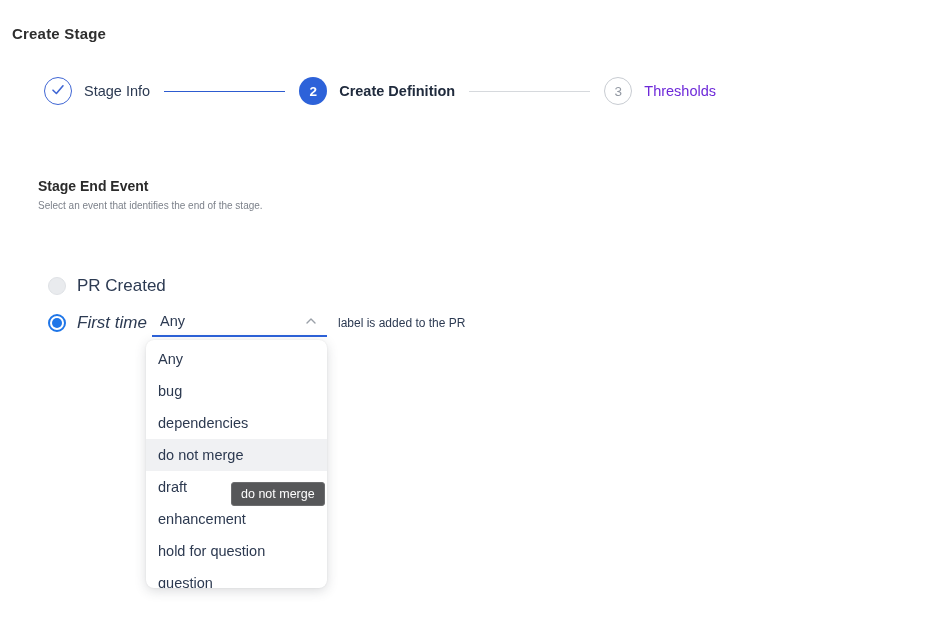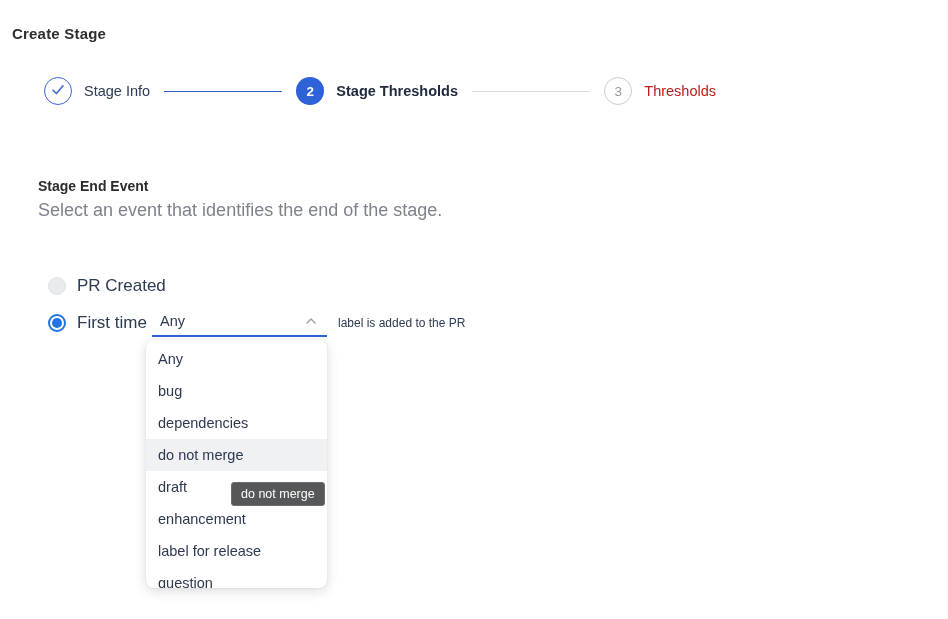--- a/index.html
+++ b/index.html
@@ -15,34 +15,34 @@
     display:flex; align-items:center; }
   .step { display:flex; align-items:center; gap:12px; flex:none; }
   .step-circle { width:28px; height:28px; border-radius:50%; display:flex;
     align-items:center; justify-content:center; font-size:13.5px; flex:none; }
   .step-circle.completed { border:1px solid #3f66d4; background:#fff; }
   .step-circle.active { background:#2d62d9; color:#ffffff; font-weight:600; }
   .step-circle.upcoming { border:1px solid #c8ccd2; color:#9298a2; }
   .step-label { font-size:14.5px; }
   .step-label.completed { color:#2c3a52; }
   .step-label.active { color:#202b3d; font-weight:700; }
-  .step-label.upcoming { color:#b91c1c; }
+  .step-label.upcoming { color:#6d28d9; }
   .connector { flex:1; height:1px; margin:0 14px; }
   .connector.blue { background:#2d5bd0; }
   .connector.gray { background:#d6d9dd; }
 
   
   .section-heading { position:absolute; left:38px; top:178px; font-size:14px;
     font-weight:700; color:#2b2b2b; }
-  .section-desc { position:absolute; left:38px; top:200px; font-size:18px; color:#7d828b; }
+  .section-desc { position:absolute; left:38px; top:200px; font-size:10px; color:#7d828b; }
 
   
   .radio-row { position:absolute; display:flex; align-items:center; cursor:pointer; }
   .row-pr { left:48px; top:277px; height:18px; gap:11px; }
-  .row-ft { left:48px; top:314px; height:18px; gap:11px; }
+  .row-ft { left:48px; top:314px; height:18px; gap:11px;font-style:italic; }
   .radio-off { width:18px; height:18px; border-radius:50%; background:#e9ebee;
     border:1px solid #dfe2e6; flex:none; }
   .radio-on { width:18px; height:18px; border-radius:50%; background:#fff;
     border:2px solid #1f76e8; display:flex; align-items:center; justify-content:center; flex:none; }
   .radio-on .dot { width:10px; height:10px; border-radius:50%; background:#1f76e8; }
   .radio-label { font-size:17px; color:#2c3a52; }
 
   
   .label-select { position:absolute; left:152px; top:308px; width:175px; height:29px;
     display:flex; align-items:center; justify-content:space-between;
@@ -78,21 +78,21 @@
           <svg width="14" height="12" viewBox="0 0 14 12">
               <path d="M2 6.2 L5.4 9.5 L12 1.8" stroke="#3f66d4" stroke-width="1.6" fill="none" stroke-linecap="round" stroke-linejoin="round"></path>
             </svg>
         </span>
       </div>
       <span class="step-label completed">Stage Info</span>
     </div>
     <div class="connector blue"></div>
     <div class="step">
       <div class="step-circle active">2</div>
-      <span class="step-label active">Stage Thresholds</span>
+      <span class="step-label active">Create Definition</span>
     </div>
     <div class="connector gray"></div>
     <div class="step">
       <div class="step-circle upcoming">3</div>
       <span class="step-label upcoming">Thresholds</span>
     </div>
   </div>
 
   <div class="section-heading">Stage End Event</div>
   <div class="section-desc">Select an event that identifies the end of the stage.</div>
@@ -119,21 +119,21 @@
   </div>
   <span class="select-suffix">label is added to the PR</span>
 
   <div class="dropdown-panel">
     <div class="dropdown-option">Any</div>
     <div class="dropdown-option">bug</div>
     <div class="dropdown-option">dependencies</div>
     <div class="dropdown-option highlighted">do not merge</div>
     <div class="dropdown-option">draft</div>
     <div class="dropdown-option">enhancement</div>
-    <div class="dropdown-option">label for release</div>
+    <div class="dropdown-option">hold for question</div>
     <div class="dropdown-option">question</div>
   </div>
 
   <div class="tooltip">
     <span>do not merge</span>
   </div>
 
 </div>
 
 </body></html>

